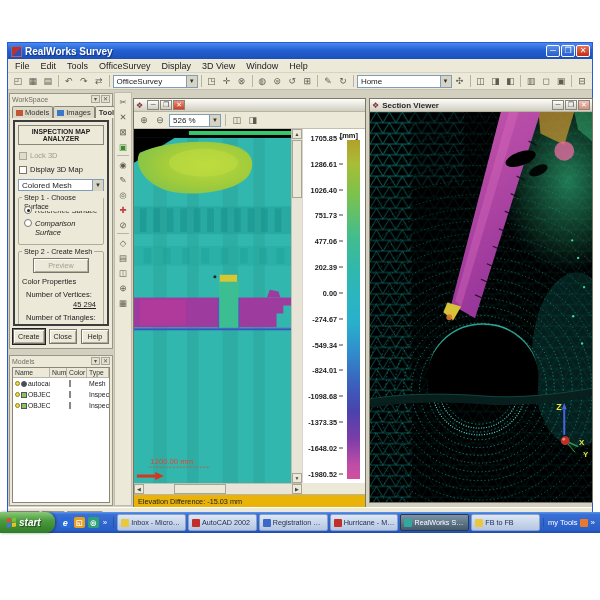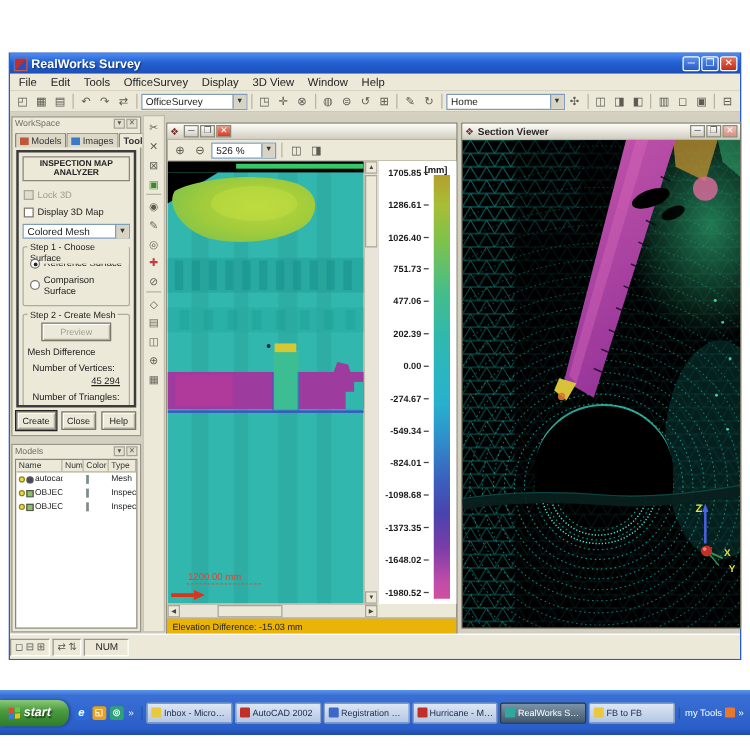--- a/index.html
+++ b/index.html
@@ -35,21 +35,21 @@
   .tab.active{background:#ece9d8;font-weight:bold;}
   .tabicon{width:7px;height:6px;display:inline-block;}
   .analyzerbox{position:absolute;left:3px;right:3px;top:26px;bottom:22px;border:2px solid #3c3c3c;background:#ece9d8;padding:3px 3px;font-size:7.5px;color:#222;overflow:hidden;}
   .anheader{border:1px solid #8a8678;text-align:center;font-size:6.8px;font-weight:bold;padding:2px 0;margin-bottom:6px;background:#ece9d8;}
   .checkrow{display:flex;align-items:center;gap:3px;margin:5px 1px;}
   .cbox{width:8px;height:8px;border:1px solid #7a766a;background:#fff;flex:0 0 auto;}
   .cbox.disabled{background:#e0dccb;border-color:#aaa69a;}
   .disabled-label{color:#a09c90;}
   .groupbox{border:1px solid #b0ac9c;border-radius:2px;margin:6px 0 4px;padding:4px 3px 3px;position:relative;}
   .grouplabel{position:absolute;top:-5px;left:3px;background:#ece9d8;padding:0 2px;font-size:7.2px;}
-  .radiorow{display:flex;align-items:center;gap:3px;margin:4px 2px;}
+  .radiorow{display:flex;gap:3px;margin:4px 2px;font-style:italic;}
   .radio{width:8px;height:8px;border:1px solid #7a766a;border-radius:50%;background:#fff;position:relative;flex:0 0 auto;}
   .radio.sel::after{content:"";position:absolute;left:2px;top:2px;width:3px;height:3px;border-radius:50%;background:#222;}
   .btn{border:1px solid #7a766a;background:#ece9d8;box-shadow:inset 1px 1px 0 #fff, inset -1px -1px 0 #b0aca0;font-size:7.2px;color:#222;text-align:center;padding:2px 4px;}
   .btn.disabled{color:#a3a095;}
   .previewwrap{text-align:center;margin:2px 0 4px;}
   .meshprops{margin-top:2px;}
   .propline{margin:4px 0 1px 4px;}
   .propval{text-align:right;margin-right:4px;text-decoration:underline;}
   .bottombtns{position:absolute;left:3px;right:3px;bottom:4px;display:flex;gap:4px;justify-content:space-between;}
   .bottombtns .btn{flex:1;}
@@ -109,21 +109,21 @@
   .secbody svg{display:block;width:100%;height:100%;}
 
   
   .statusbar{position:absolute;left:0;right:0;bottom:0;height:20px;background:#ece9d8;border-top:1px solid #fff;display:flex;align-items:center;font-size:8px;color:#222;}
   .sb-ready{padding:0 5px;flex:1;}
   .sb-pane{height:14px;border:1px solid;border-color:#9a968a #fff #fff #9a968a;margin-right:2px;display:flex;align-items:center;padding:0 3px;gap:2px;}
   .sb-pane .pic{font-size:8px;color:#555;}
   .sb-num{width:36px;justify-content:center;}
 
   
-  .taskbar{position:absolute;left:0;top:552px;width:600px;height:36px;background:linear-gradient(180deg,#5a96ec 0%,#3a70d4 12%,#2a5ec8 85%,#1e4cb0 100%);display:flex;align-items:center;}
+  .taskbar{position:absolute;left:0;top:512px;width:600px;height:21px;background:linear-gradient(180deg,#5a96ec 0%,#3a70d4 12%,#2a5ec8 85%,#1e4cb0 100%);display:flex;align-items:center;}
   .start{height:21px;display:flex;align-items:center;gap:3px;padding:0 14px 0 7px;background:linear-gradient(180deg,#8cc878 0%,#4c9c40 40%,#2e7c28 100%);border-radius:0 9px 9px 0;box-shadow:1px 0 3px #0006;color:#fff;font-size:10px;font-weight:bold;font-style:italic;text-shadow:1px 1px 1px #0008;}
   .flag{display:inline-grid;grid-template-columns:4px 4px;grid-template-rows:4px 4px;gap:1px;transform:skewY(-6deg);}
   .flag i{display:block;}
   .flag i:nth-child(1){background:#e84832;} .flag i:nth-child(2){background:#68c840;}
   .flag i:nth-child(3){background:#3c78e8;} .flag i:nth-child(4){background:#f0c020;}
   .ql{display:flex;align-items:center;gap:3px;padding:0 5px;border-right:1px solid #2a52a8;}
   .qlicon{width:11px;height:11px;border-radius:2px;font-size:9px;font-weight:bold;font-style:italic;color:#fff;display:flex;align-items:center;justify-content:center;background:#2b6bd8;}
   .qlicon.q2{background:#e8a020;font-style:normal;font-size:7px;}
   .qlicon.q3{background:#30a078;font-style:normal;font-size:7px;}
   .more{color:#fff;font-size:8px;padding:0 1px;}
@@ -256,21 +256,21 @@
                 <span>Comparison Surface</span>
               </div>
             </div>
 
             <div class="groupbox">
               <span class="grouplabel">Step 2 - Create Mesh</span>
               <div class="previewwrap">
                 <span class="btn disabled" style="width:56px;display:inline-block">Preview</span>
               </div>
               <div class="meshprops">
-                <div>Mesh Difference</div>
+                <div>Color Properties</div>
                 <div class="propline">Number of Vertices:</div>
                 <div class="propval">45 294</div>
                 <div class="propline">Number of Triangles:</div>
                 <div class="propval">89 572</div>
               </div>
             </div>
           </div>
 
           <div class="bottombtns">
             <span class="btn focus">Create</span>

